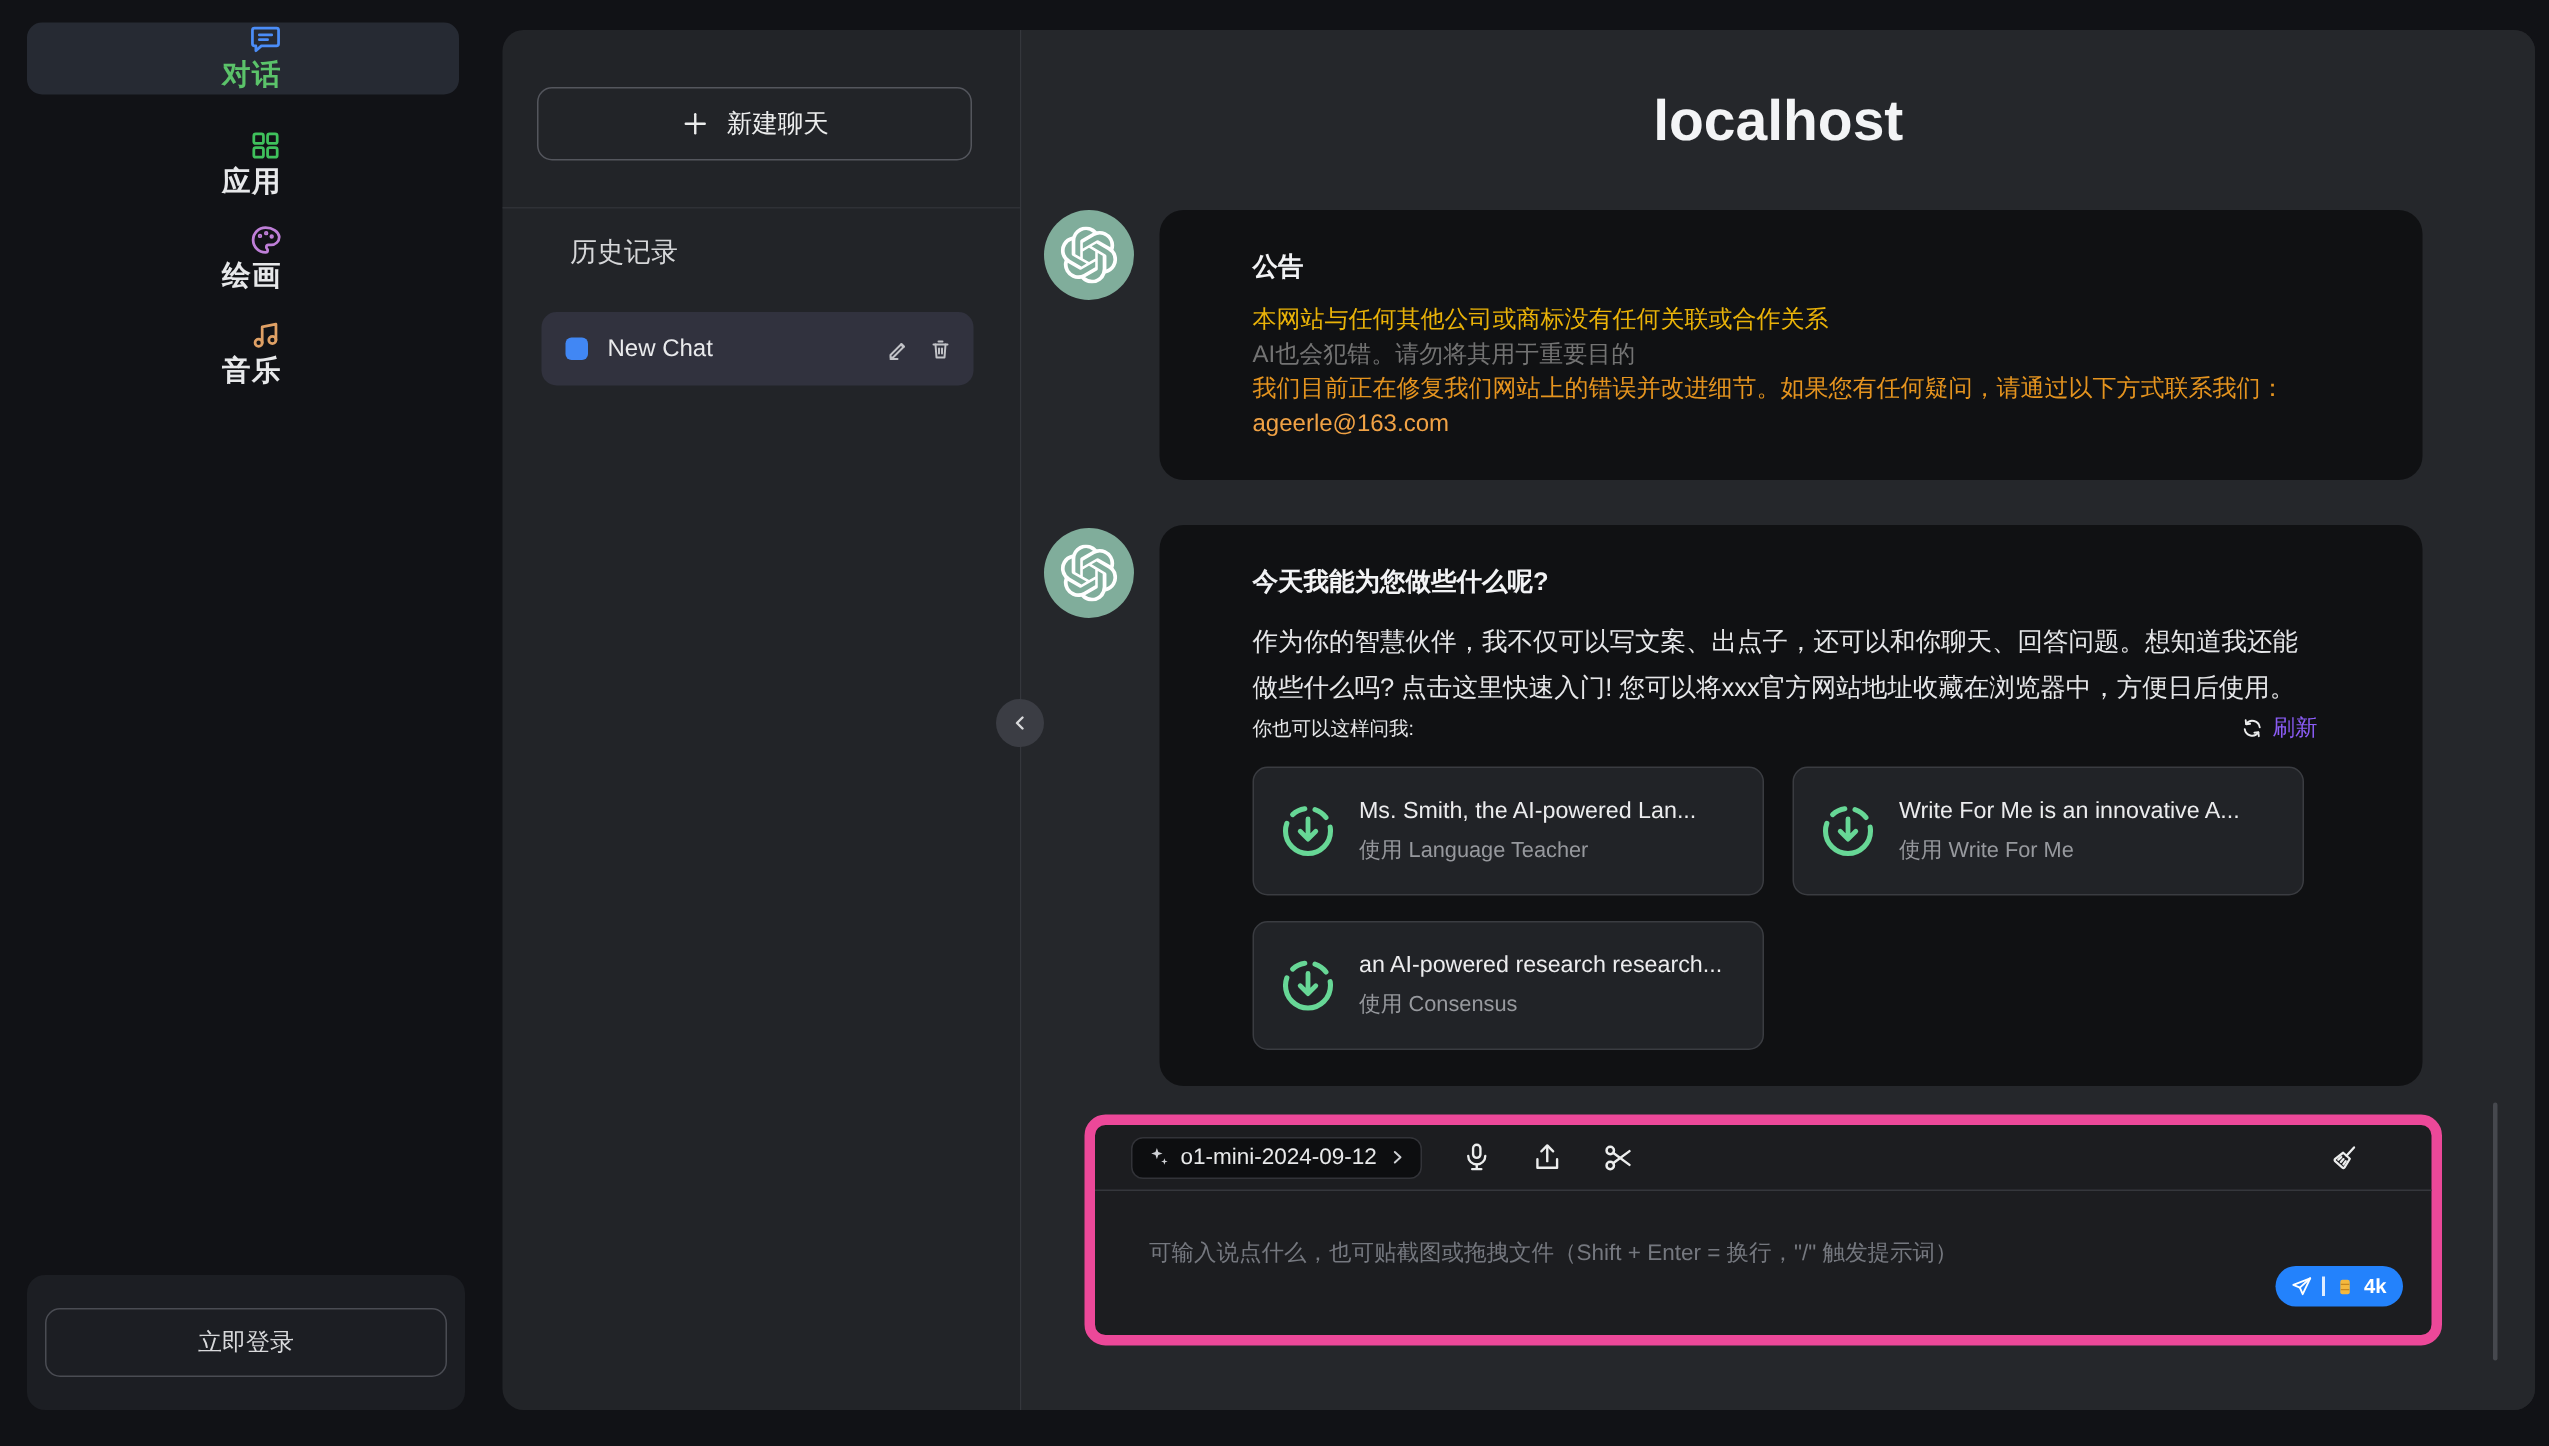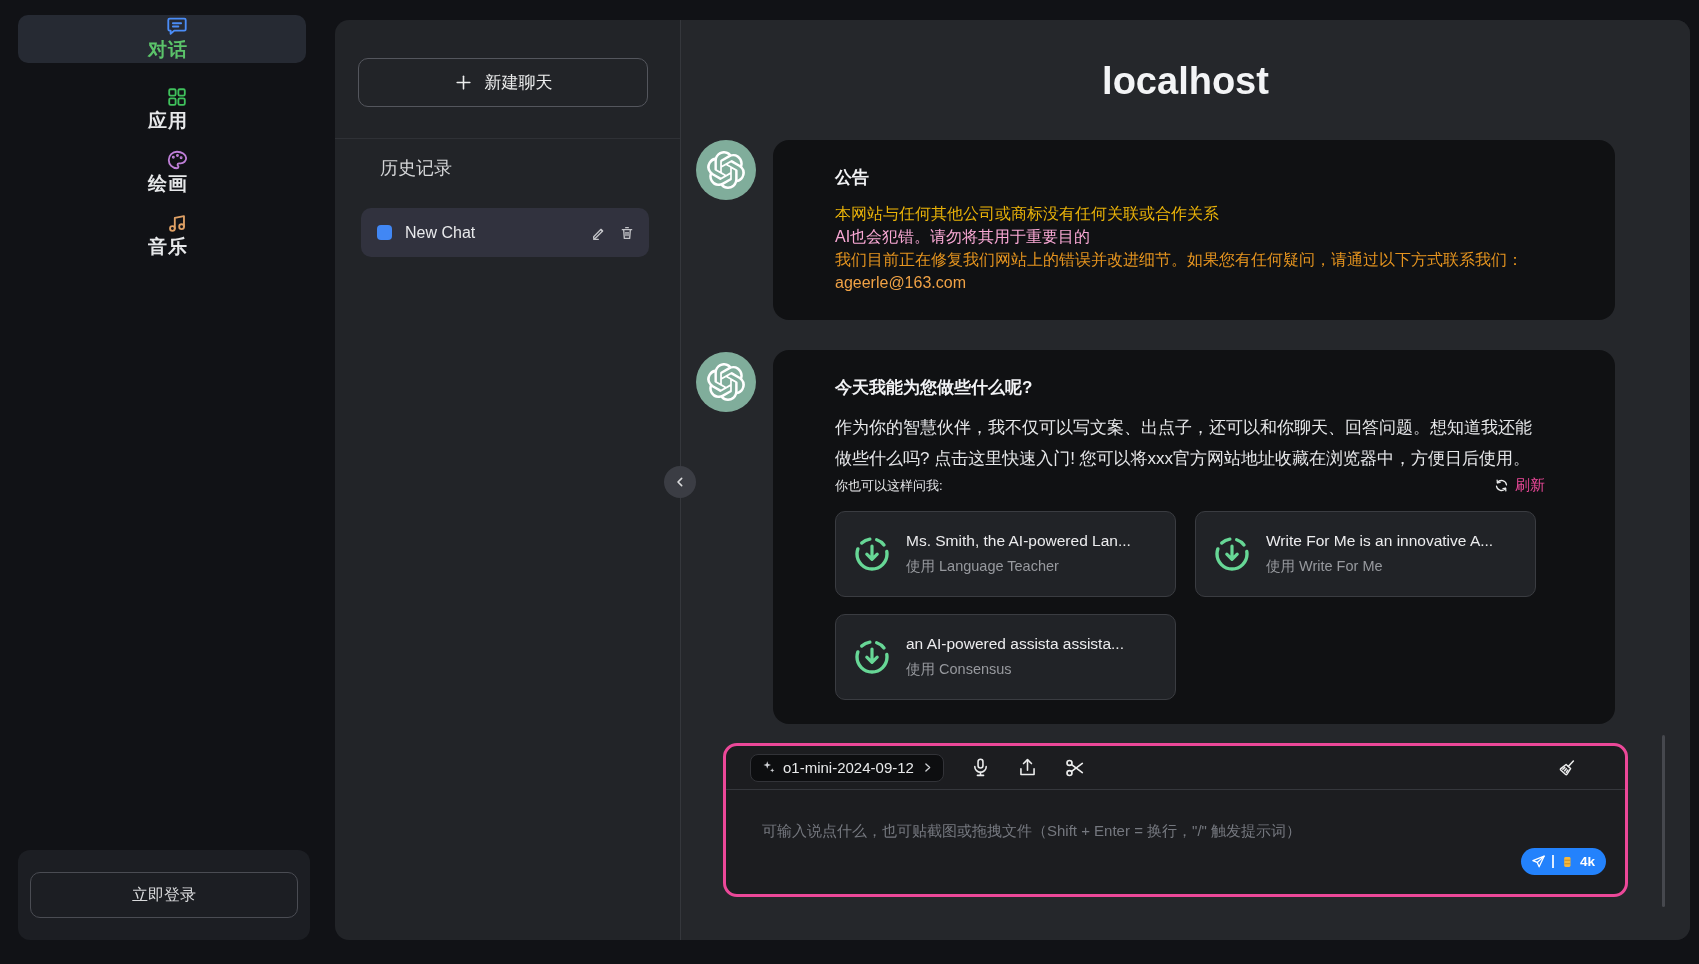--- a/index.html
+++ b/index.html
@@ -52,39 +52,39 @@
     background:#80ad9b; display:flex; align-items:center; justify-content:center; }
   .bubble { position:absolute; left:92px; width:842px; background:#101113; border-radius:16px;
     padding:26px 70px 24px 62px; color:#e6e7e9; }
   .bubble-1 { top:120px; height:180px; }
   .bubble-2 { top:330px; height:374px; }
   .av-1 { top:120px; } .av-2 { top:332px; }
 
   .b-title { font-size:17px; font-weight:bold; color:#f2f3f5; margin-bottom:13px; }
   .ann-line { font-size:16px; line-height:23px; }
   .c-bold-orange { color:#eab308; font-weight:normal; }
-  .c-red { color:#f9a8d4; }
+  .c-red { color:#737373; }
   .c-orange { color:#e5941f; }
   .c-link { color:#f0a245; text-decoration:none; cursor:pointer; }
 
   .msg-body { font-size:17px; line-height:31px; color:#e6e7e9; }
   .ask-row { display:flex; justify-content:space-between; align-items:center; margin-top:2px; margin-bottom:16px; }
   .ask-hint { font-size:13px; color:#e6e7e9; }
-  .refresh-btn { display:flex; align-items:center; gap:6px; color:#ec4899; font-size:15px; cursor:pointer; }
+  .refresh-btn { display:flex; align-items:center; gap:6px; color:#8b5cf6; font-size:15px; cursor:pointer; }
 
   .sugg-grid { display:grid; grid-template-columns:341px 341px; grid-auto-rows:86px; gap:17px 19px; }
   .sugg-card { background:#212327; border:1px solid #3a3c41; border-radius:10px;
     display:flex; align-items:center; padding-left:16px; cursor:pointer; }
   .sugg-text { margin-left:14px; display:flex; flex-direction:column; gap:7px; overflow:hidden; }
   .sugg-title { font-size:15.5px; color:#ececee; font-weight:500; white-space:nowrap; }
   .sugg-sub { font-size:14.5px; color:#97999e; white-space:nowrap; }
 
   
   .composer { position:absolute; left:42px; top:723px; width:905px; height:154px;
-    border:3px solid #ec4899; border-radius:14px; background:#1c1d20; }
+    border:7px solid #ec4899; border-radius:14px; background:#1c1d20; }
   .composer-toolbar { position:absolute; left:0; top:0; width:100%; height:44px;
     border-bottom:1px solid #35373c; display:flex; align-items:center; }
   .model-pill { margin-left:24px; height:28px; background:#0d0e10; border:1px solid #323338;
     border-radius:8px; display:flex; align-items:center; gap:7px; padding:0 9px 0 10px;
     color:#e8e9ea; font-size:15px; cursor:pointer; }
   .tool-icon { margin-left:26px; display:flex; align-items:center; cursor:pointer; }
   .broom-wrap { position:absolute; right:46px; top:10px; cursor:pointer; }
   .composer-input { position:absolute; left:36px; top:76px; width:830px; height:60px;
     background:transparent; border:none; outline:none; resize:none;
     font-family:"Liberation Sans","DejaVu Sans",sans-serif; font-size:15px; color:#d7d8da; }
@@ -263,21 +263,21 @@
             <span class="sugg-sub">使用 Write For Me</span>
           </span>
         </div>
 
         <div class="sugg-card">
           <svg width="40" height="40" viewBox="0 0 40 40" fill="none">
             <circle cx="20" cy="20" r="15" stroke="#67d796" stroke-width="3.4" stroke-linecap="round" stroke-dasharray="52 7 9 7 9 7"></circle>
             <path d="M20 12v13M14.8 20.2L20 25.4l5.2-5.2" stroke="#67d796" stroke-width="3.2" stroke-linecap="round" stroke-linejoin="round"></path>
           </svg>
           <span class="sugg-text">
-            <span class="sugg-title">an AI-powered assista assista...</span>
+            <span class="sugg-title">an AI-powered research research...</span>
             <span class="sugg-sub">使用 Consensus</span>
           </span>
         </div>
       </div>
     </div>
 
     <div class="composer">
       <div class="composer-toolbar">
         <div class="model-pill">
           <svg width="15" height="15" viewBox="0 0 24 24" fill="#cfd1d5">

